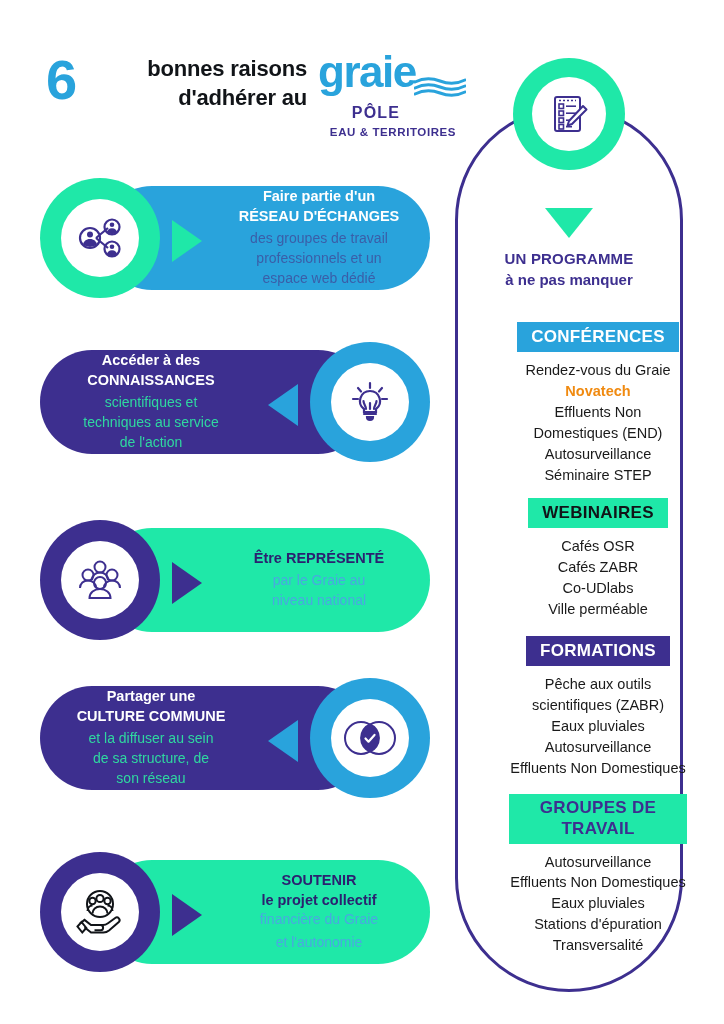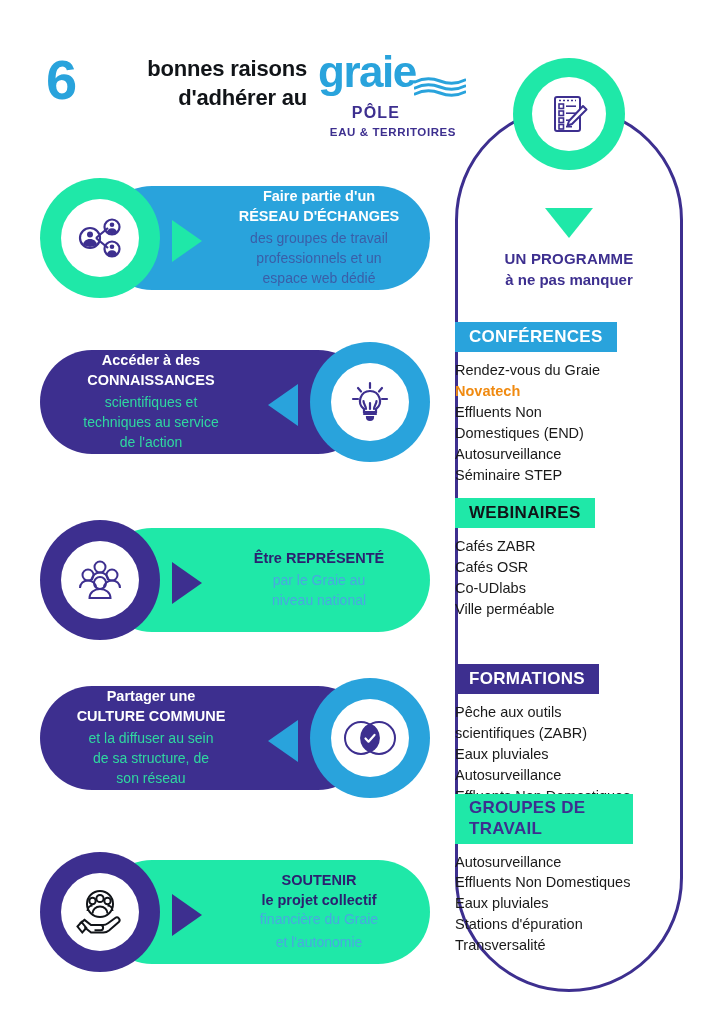--- a/index.html
+++ b/index.html
@@ -80,21 +80,21 @@
     position:absolute;left:545px;top:208px;width:0;height:0;
     border-left:24px solid transparent;border-right:24px solid transparent;
     border-top:30px solid #1FE8A8;
   }
   .prog-head{
     position:absolute;left:455px;top:248px;width:228px;text-align:center;
     color:#3D2F8F;line-height:1.4;
   }
   .prog-head .l1{font-size:15px;font-weight:bold;letter-spacing:0.2px;}
   .prog-head .l2{font-size:15px;font-weight:bold;}
-  .sec{position:absolute;width:228px;left:455px;}
+  .sec{position:absolute;width:228px;left:455px;text-align:center;padding-left:29px;}
   .banner{
     display:inline-block;padding:4px 14px 5px 14px;
     font-size:17px;font-weight:bold;letter-spacing:0.3px;line-height:1.25;
   }
   .banner.two{padding:3px 14px 4px 14px;}
   .items{margin-top:8px;font-size:14.5px;line-height:1.44;color:#1A1A1A;}
   .items div{white-space:nowrap;}
   .hl{color:#F08A10;font-weight:bold;}
 </style>
 </head>
@@ -290,26 +290,26 @@
   <div id="sections-host">
       <div class="sec" style="top: 322px;"><div class="banner" style="background: rgb(41, 163, 220); color: rgb(255, 255, 255);">CONFÉRENCES</div><div class="items">
           <div>Rendez-vous du Graie</div>
           <div class="hl">Novatech</div>
           <div>Effluents Non</div>
           <div>Domestiques (END)</div>
           <div>Autosurveillance</div>
           <div>Séminaire STEP</div>
         </div></div>
       <div class="sec" style="top: 498px;"><div class="banner" style="background: rgb(31, 232, 168); color: rgb(17, 20, 24);">WEBINAIRES</div><div class="items">
+          <div>Cafés OSR</div>
           <div>Cafés ZABR</div>
-          <div>Cafés OSR</div>
           <div>Co-UDlabs</div>
           <div>Ville perméable</div>
         </div></div>
-      <div class="sec" style="top: 636px; margin-top: 28px;"><div class="banner" style="background: rgb(61, 47, 143); color: rgb(255, 255, 255);">FORMATIONS</div><div class="items">
+      <div class="sec" style="top: 636px;"><div class="banner" style="background: rgb(61, 47, 143); color: rgb(255, 255, 255);">FORMATIONS</div><div class="items">
           <div>Pêche aux outils</div>
           <div>scientifiques (ZABR)</div>
           <div>Eaux pluviales</div>
           <div>Autosurveillance</div>
           <div>Effluents Non Domestiques</div>
         </div></div>
       <div class="sec" style="top: 794px;"><div class="banner two" style="background: rgb(31, 232, 168); color: rgb(61, 47, 143); max-width: 150px;">GROUPES DE TRAVAIL</div><div class="items">
           <div>Autosurveillance</div>
           <div>Effluents Non Domestiques</div>
           <div>Eaux pluviales</div>

